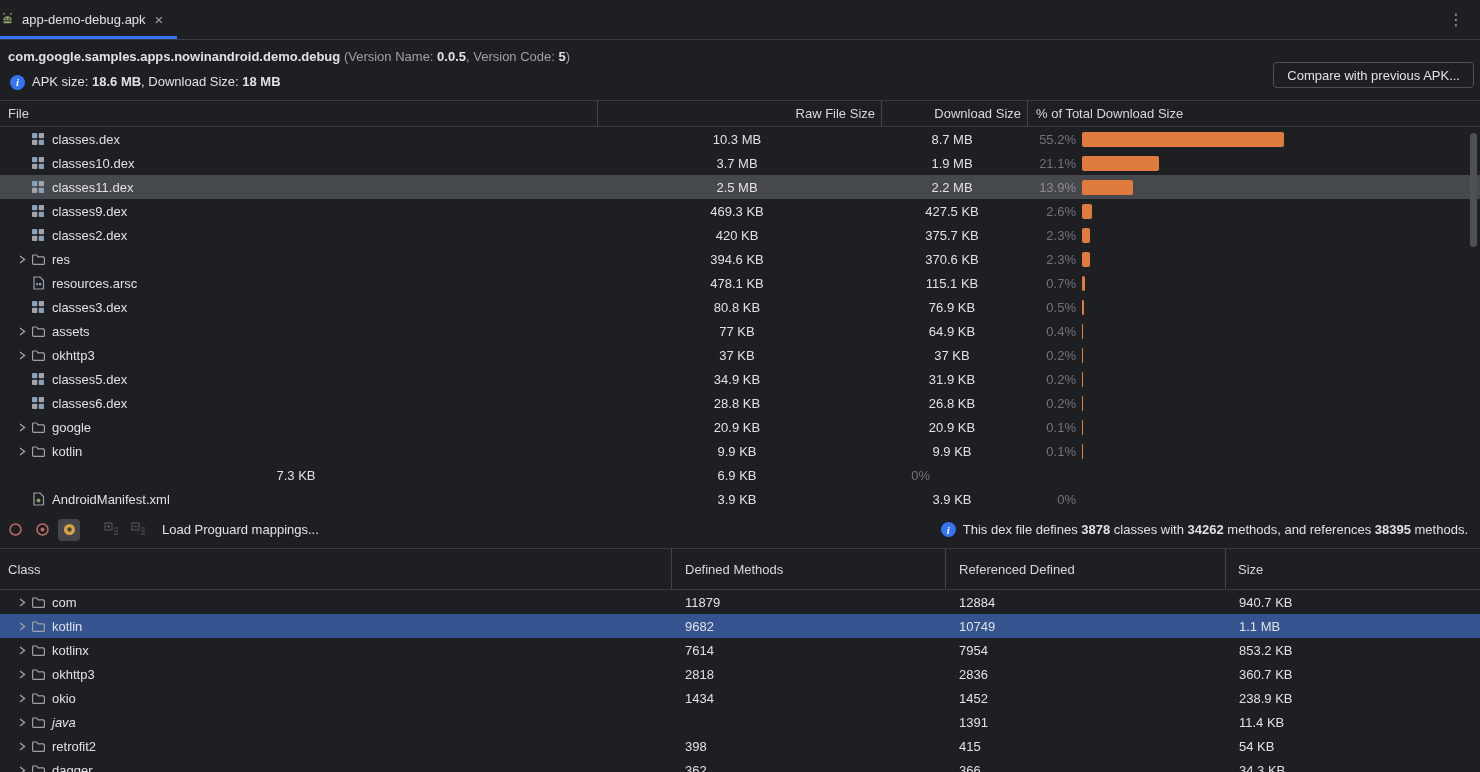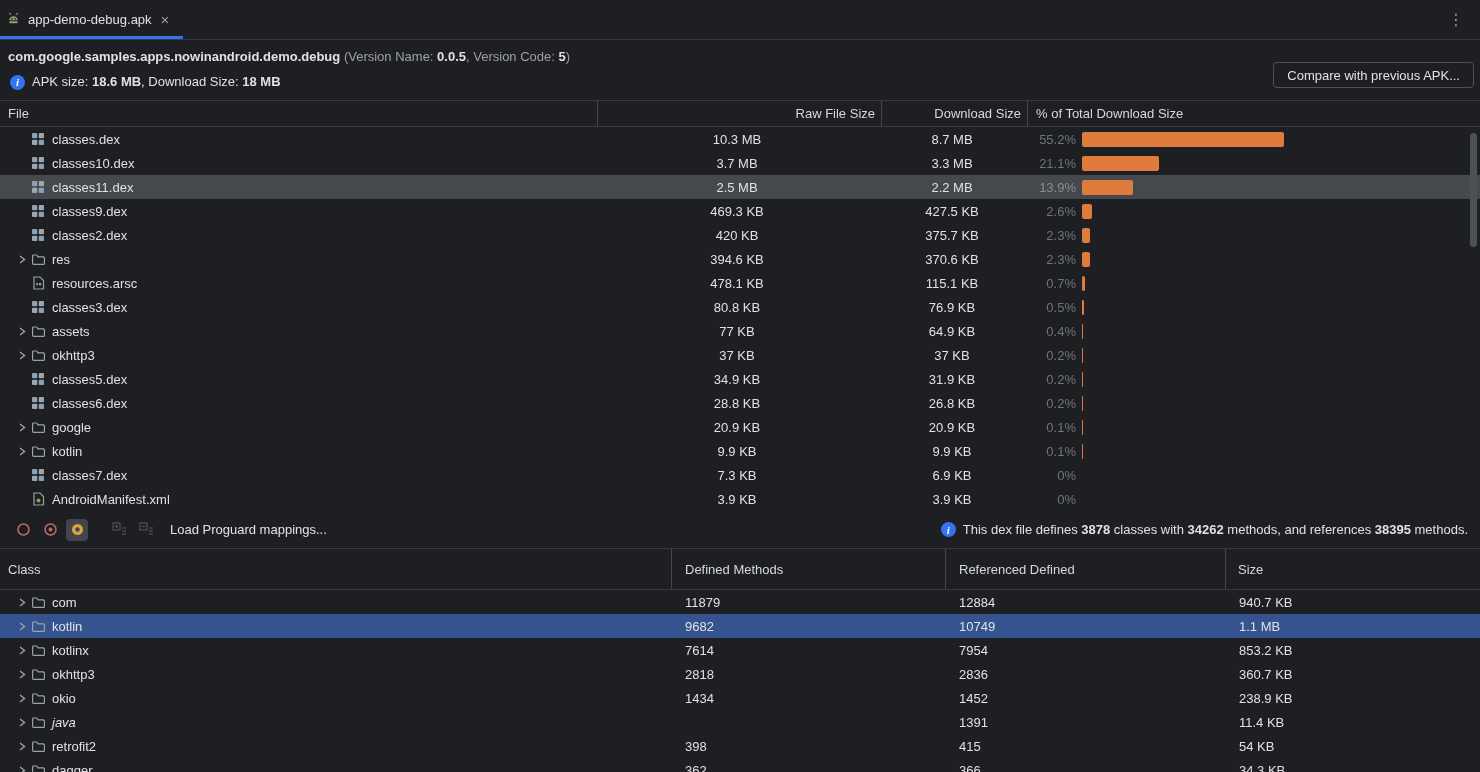--- a/index.html
+++ b/index.html
@@ -11,21 +11,21 @@
     font-family:"Liberation Sans","DejaVu Sans",sans-serif;
     font-size:13px;
   }
   .dim { color:#9da0a8; }
   b { font-weight:bold; }
   .hidden { visibility:hidden; }
   .italic { font-style:italic; }
 
   
   .tabbar { height:40px; display:flex; align-items:stretch; border-bottom:1px solid #393b40; }
-  .tab { position:relative; display:flex; align-items:center; gap:7px; padding:0 12px 0 6px; cursor:pointer; }
+  .tab { position:relative; display:flex; align-items:center; gap:7px; padding:0 12px 0 0; cursor:pointer; }
   .tab::after { content:""; position:absolute; left:0; right:0; bottom:0; height:3px; background:var(--accent,#3574f0); }
   .tab-close { color:#9da0a8; font-size:15px; line-height:1; padding:0 2px; }
   .kebab { margin-left:auto; display:flex; align-items:center; padding:0 16px; color:#9da0a8; font-size:16px; cursor:pointer; }
 
   
   .pkg-line { padding:8px 8px 0 8px; line-height:18px; white-space:nowrap; }
   .size-line { position:relative; display:flex; align-items:center; gap:7px; padding:7px 8px 9px 10px; line-height:18px; }
   .info-dot {
     display:inline-flex; width:15px; height:15px; border-radius:50%;
     background:var(--accent,#3574f0); color:#fff; align-items:center; justify-content:center;
@@ -57,21 +57,21 @@
   .num { text-align:center; padding-right:6px; white-space:nowrap; }
   .pct-cell { display:flex; align-items:center; height:100%; }
   .pct { width:48px; text-align:right; color:#6f737a; flex:0 0 48px; }
   .sel-gray .pct { color:#8a8d93; }
   .bar { height:15px; margin-left:6px; background:var(--bar,#de7b3d); border-radius:2px; }
 
   
   .scroll-thumb { position:absolute; right:3px; top:133px; width:7px; height:114px; border-radius:4px; background:#4d5055; }
 
   
-  .dex-toolbar { height:37px; display:flex; align-items:center; padding:0 10px 0 12px; gap:5px; }
+  .dex-toolbar { height:37px; display:flex; align-items:center; padding:0 10px 0 4px; gap:5px; }
   .tbtn { width:22px; height:22px; border-radius:4px; display:inline-flex; align-items:center; justify-content:center; cursor:pointer; }
   .tbtn.toggled { background:#43454a; }
   .tbtn.disabled { opacity:.45; }
   .tb-gap { width:10px; }
   .load-mappings { margin-left:8px; color:#dfe1e5; cursor:pointer; white-space:nowrap; }
   .dex-summary { margin-left:auto; display:flex; align-items:center; gap:7px; white-space:nowrap; padding-right:2px; }
 
   
   .ctable-header, .crow { display:grid; grid-template-columns:672px 274px 280px auto; align-items:center; }
   .ctable-header { height:42px; border-top:1px solid #393b40; border-bottom:1px solid #393b40; color:#d5d8dd; }
@@ -159,21 +159,21 @@
           <rect x="1" y="1" width="5.3" height="5.3" rx="1" fill="#89a0b6"></rect>
           <rect x="7.7" y="1" width="5.3" height="5.3" rx="1" fill="#a0a5ab"></rect>
           <rect x="1" y="7.7" width="5.3" height="5.3" rx="1" fill="#a0a5ab"></rect>
           <rect x="7.7" y="7.7" width="5.3" height="5.3" rx="1" fill="#89a0b6"></rect>
         </svg>
 
       </span>
       <span class="label">classes10.dex</span>
     </div>
     <div class="num">3.7 MB</div>
-    <div class="num">3.3 MB</div>
+    <div class="num">1.9 MB</div>
     <div class="pct-cell">
       <span class="pct">21.1%</span>
       <span class="bar" style="width: 77px;"></span>
     </div>
   </div>
       <div class="frow sel-gray">
     <div class="tree-cell">
       <span class="chev hidden">
         <svg width="8" height="9" viewBox="0 0 8 9">
               <path d="M2 1 L6.5 4.5 L2 8" fill="none" stroke="#9da0a8" stroke-width="1.4"></path>
@@ -456,37 +456,20 @@
       <span class="label">kotlin</span>
     </div>
     <div class="num">9.9 KB</div>
     <div class="num">9.9 KB</div>
     <div class="pct-cell">
       <span class="pct">0.1%</span>
       <span class="bar" style="width: 1px;"></span>
     </div>
   </div>
       <div class="frow">
-    <div class="tree-cell">
-      <span class="chev hidden">
-        <svg width="8" height="9" viewBox="0 0 8 9">
-              <path d="M2 1 L6.5 4.5 L2 8" fill="none" stroke="#9da0a8" stroke-width="1.4"></path>
-            </svg>
-      </span>
-      <span class="ftype" data-icon="dex">
-        <svg class="ic-dex" width="14" height="14" viewBox="0 0 14 14">
-          <rect x="1" y="1" width="5.3" height="5.3" rx="1" fill="#89a0b6"></rect>
-          <rect x="7.7" y="1" width="5.3" height="5.3" rx="1" fill="#a0a5ab"></rect>
-          <rect x="1" y="7.7" width="5.3" height="5.3" rx="1" fill="#a0a5ab"></rect>
-          <rect x="7.7" y="7.7" width="5.3" height="5.3" rx="1" fill="#89a0b6"></rect>
-        </svg>
-
-      </span>
-      <span class="label">classes7.dex</span>
-    </div>
     <div class="num">7.3 KB</div>
     <div class="num">6.9 KB</div>
     <div class="pct-cell">
       <span class="pct">0%</span>
 
     </div>
   </div>
       <div class="frow">
     <div class="tree-cell">
       <span class="chev hidden">

